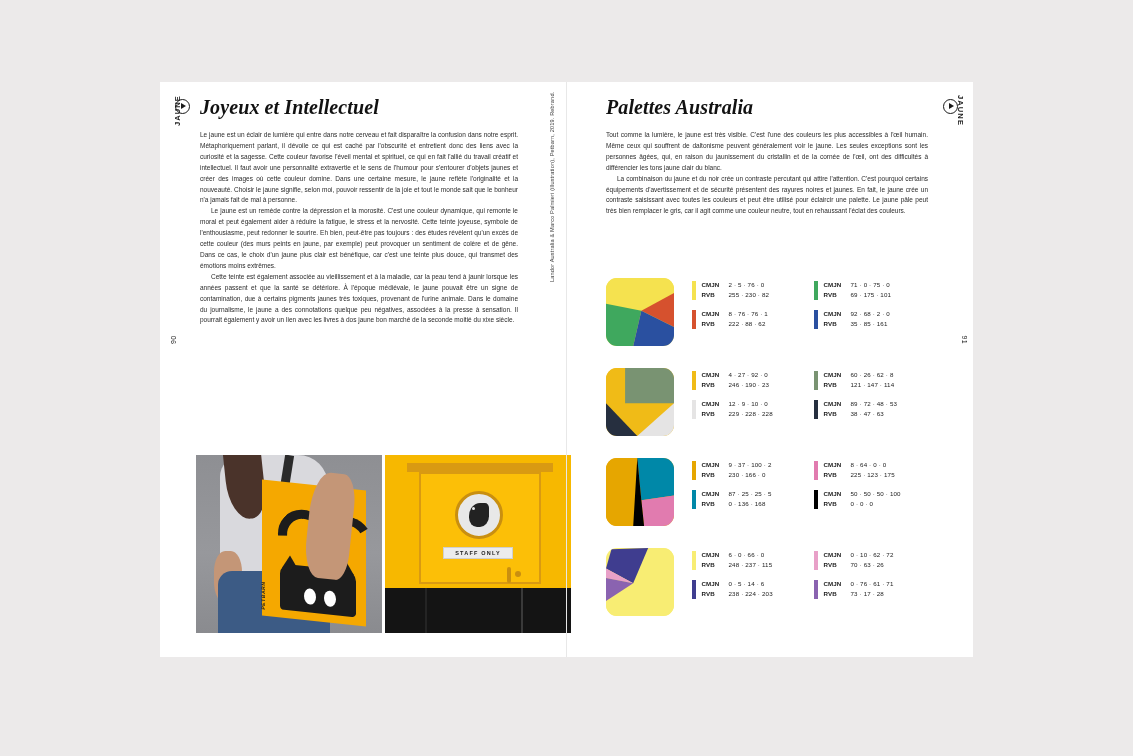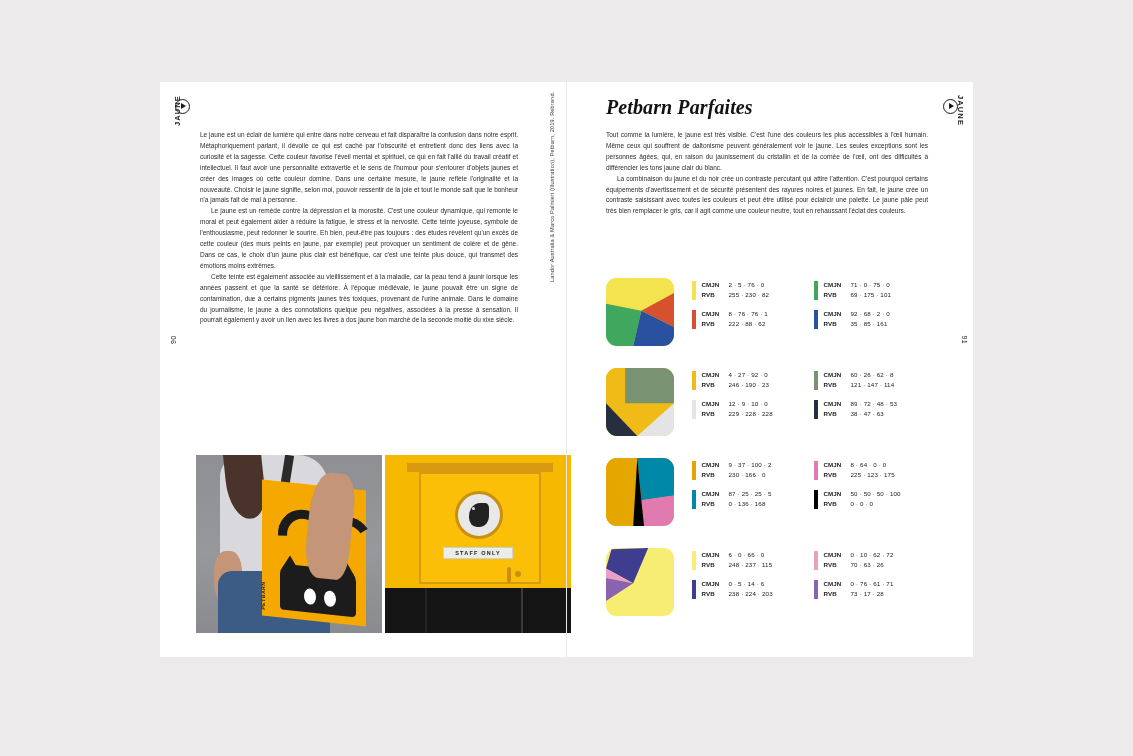--- a/index.html
+++ b/index.html
@@ -206,20 +206,21 @@
 <div class="spread">
 
   <div class="page page-left">
 
     <div class="play-icon play-left"></div>
 
     <div class="vert-head vert-head-left">JAUNE</div>
 
     <div class="folio folio-left">90</div>
 
+    <h1 class="sec-title title-left">Joyeux et Intellectuel</h1>
 
     <div class="body-col body-left">
       <p class="first">Le jaune est un éclair de lumière qui entre dans notre cerveau et fait disparaître la confusion dans notre esprit. Métaphoriquement parlant, il dévoile ce qui est caché par l'obscurité et entretient donc des liens avec la curiosité et la sagesse. Cette couleur favorise l'éveil mental et spirituel, ce qui en fait l'allié du travail créatif et intellectuel. Il faut avoir une personnalité extravertie et le sens de l'humour pour s'entourer d'objets jaunes et créer des images où cette couleur domine. Dans une certaine mesure, le jaune reflète l'originalité et la nouveauté. Choisir le jaune signifie, selon moi, pouvoir ressentir de la joie et tout le monde sait que le bonheur n'a jamais fait de mal à personne.</p>
       <p>Le jaune est un remède contre la dépression et la morosité. C'est une couleur dynamique, qui remonte le moral et peut également aider à réduire la fatigue, le stress et la nervosité. Cette teinte joyeuse, symbole de l'enthousiasme, peut redonner le sourire. Eh bien, peut-être pas toujours : des études révèlent qu'un excès de cette couleur (des murs peints en jaune, par exemple) peut provoquer un sentiment de colère et de gêne. Dans ce cas, le choix d'un jaune plus clair est bénéfique, car c'est une teinte plus douce, qui transmet des émotions moins extrêmes.</p>
       <p>Cette teinte est également associée au vieillissement et à la maladie, car la peau tend à jaunir lorsque les années passent et que la santé se détériore. À l'époque médiévale, le jaune pouvait être un signe de contamination, due à certains pigments jaunes très toxiques, provenant de l'urine animale. Dans le domaine du journalisme, le jaune a des connotations quelque peu négatives, associées à la presse à sensation. Il pourrait également y avoir un lien avec les livres à dos jaune bon marché de la seconde moitié du xixe siècle.</p>
     </div>
 
     <div class="photos">
       <div class="photo ph1">
         <div class="shirt"></div>
@@ -261,21 +262,21 @@
   <div class="gutter"></div>
 
   <div class="page page-right">
 
     <div class="play-icon play-right"></div>
 
     <div class="vert-head vert-head-right">JAUNE</div>
 
     <div class="folio folio-right">91</div>
 
-    <h1 class="sec-title title-right">Petbarn Parfaites</h1>
+    <h1 class="sec-title title-right">Palettes Australia</h1>
 
     <div class="body-col body-right">
       <p class="first">Tout comme la lumière, le jaune est très visible. C'est l'une des couleurs les plus accessibles à l'œil humain. Même ceux qui souffrent de daltonisme peuvent généralement voir le jaune. Les seules exceptions sont les personnes âgées, qui, en raison du jaunissement du cristallin et de la cornée de l'œil, ont des difficultés à différencier les tons jaune clair du blanc.</p>
       <p>La combinaison du jaune et du noir crée un contraste percutant qui attire l'attention. C'est pourquoi certains équipements d'avertissement et de sécurité présentent des rayures noires et jaunes. En fait, le jaune crée un contraste saisissant avec toutes les couleurs et peut être utilisé pour éclaircir une palette. Le jaune pâle peut très bien remplacer le gris, car il agit comme une couleur neutre, tout en rehaussant l'éclat des couleurs.</p>
     </div>
 
     <div class="palettes" id="palettes">
         <div class="palette">
           <div class="swatch">
             <svg viewBox="0 0 100 100" preserveAspectRatio="none">

